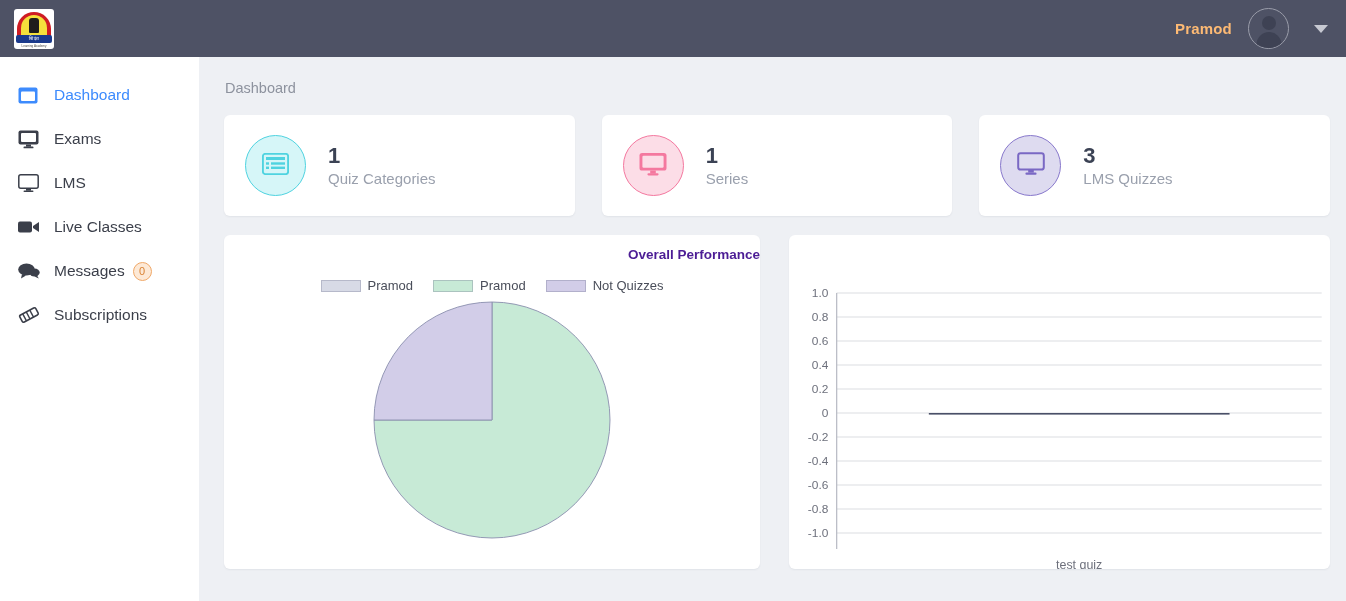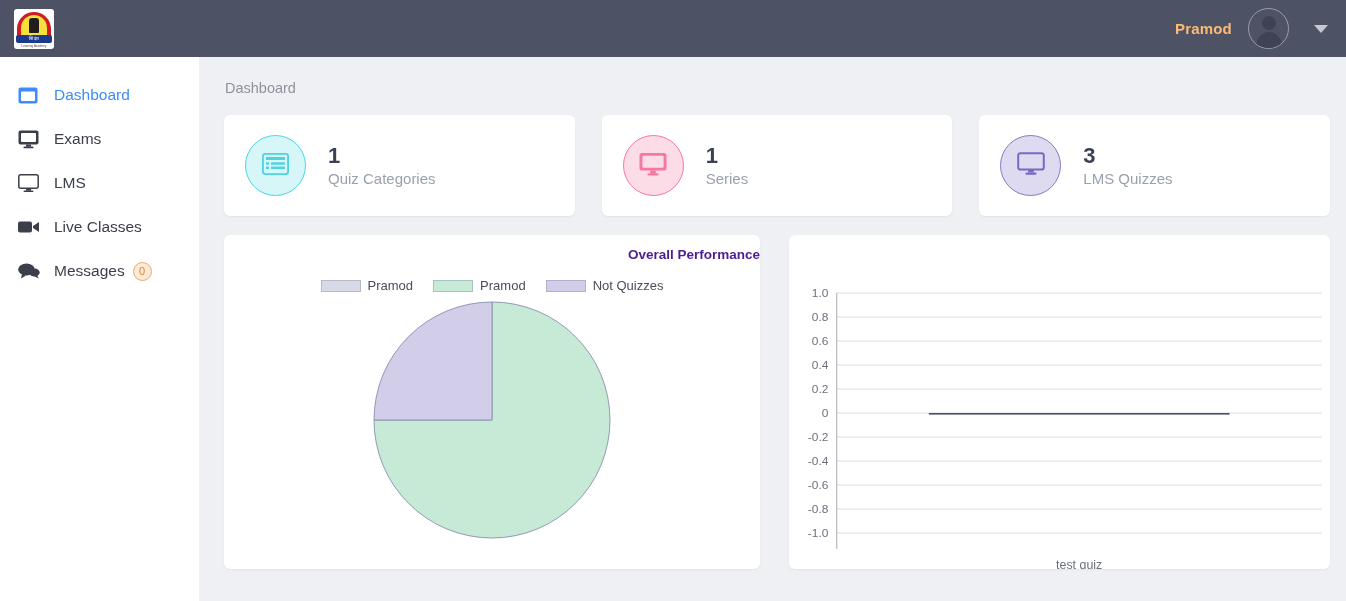--- a/index.html
+++ b/index.html
@@ -278,20 +278,33 @@
           <ellipse cx="8.5" cy="6.5" rx="8.3" ry="6" fill="#3b3f4a"></ellipse>
           <path d="M4 11 L3 15.5 L8 12.6 Z" fill="#3b3f4a"></path>
           <ellipse cx="16.5" cy="9.5" rx="5.2" ry="4" fill="#3b3f4a"></ellipse>
           <path d="M19 12.5 L20.8 15.6 L16.5 13.6 Z" fill="#3b3f4a"></path>
         </svg>
     </span>
     <span class="nav-label">Messages</span>
     <span class="badge">0</span>
   </div>
 
+  <div class="nav-item">
+    <span class="nav-icon">
+      <svg width="22" height="18" viewBox="0 0 22 18">
+          <g transform="rotate(-28 11 9)">
+            <rect x="2" y="5" width="18" height="8" rx="1.6" fill="none" stroke="#3b3f4a" stroke-width="1.6"></rect>
+            <line x1="6" y1="5" x2="6" y2="13" stroke="#3b3f4a" stroke-width="1.4"></line>
+            <line x1="10" y1="5" x2="10" y2="13" stroke="#3b3f4a" stroke-width="1.4"></line>
+            <line x1="14" y1="5" x2="14" y2="13" stroke="#3b3f4a" stroke-width="1.4"></line>
+          </g>
+        </svg>
+    </span>
+    <span class="nav-label">Subscriptions</span>
+  </div>
 
 
 </div>
 
 <div class="main">
 
   <div class="breadcrumb">Dashboard</div>
 
   <div class="cards-row">
 

